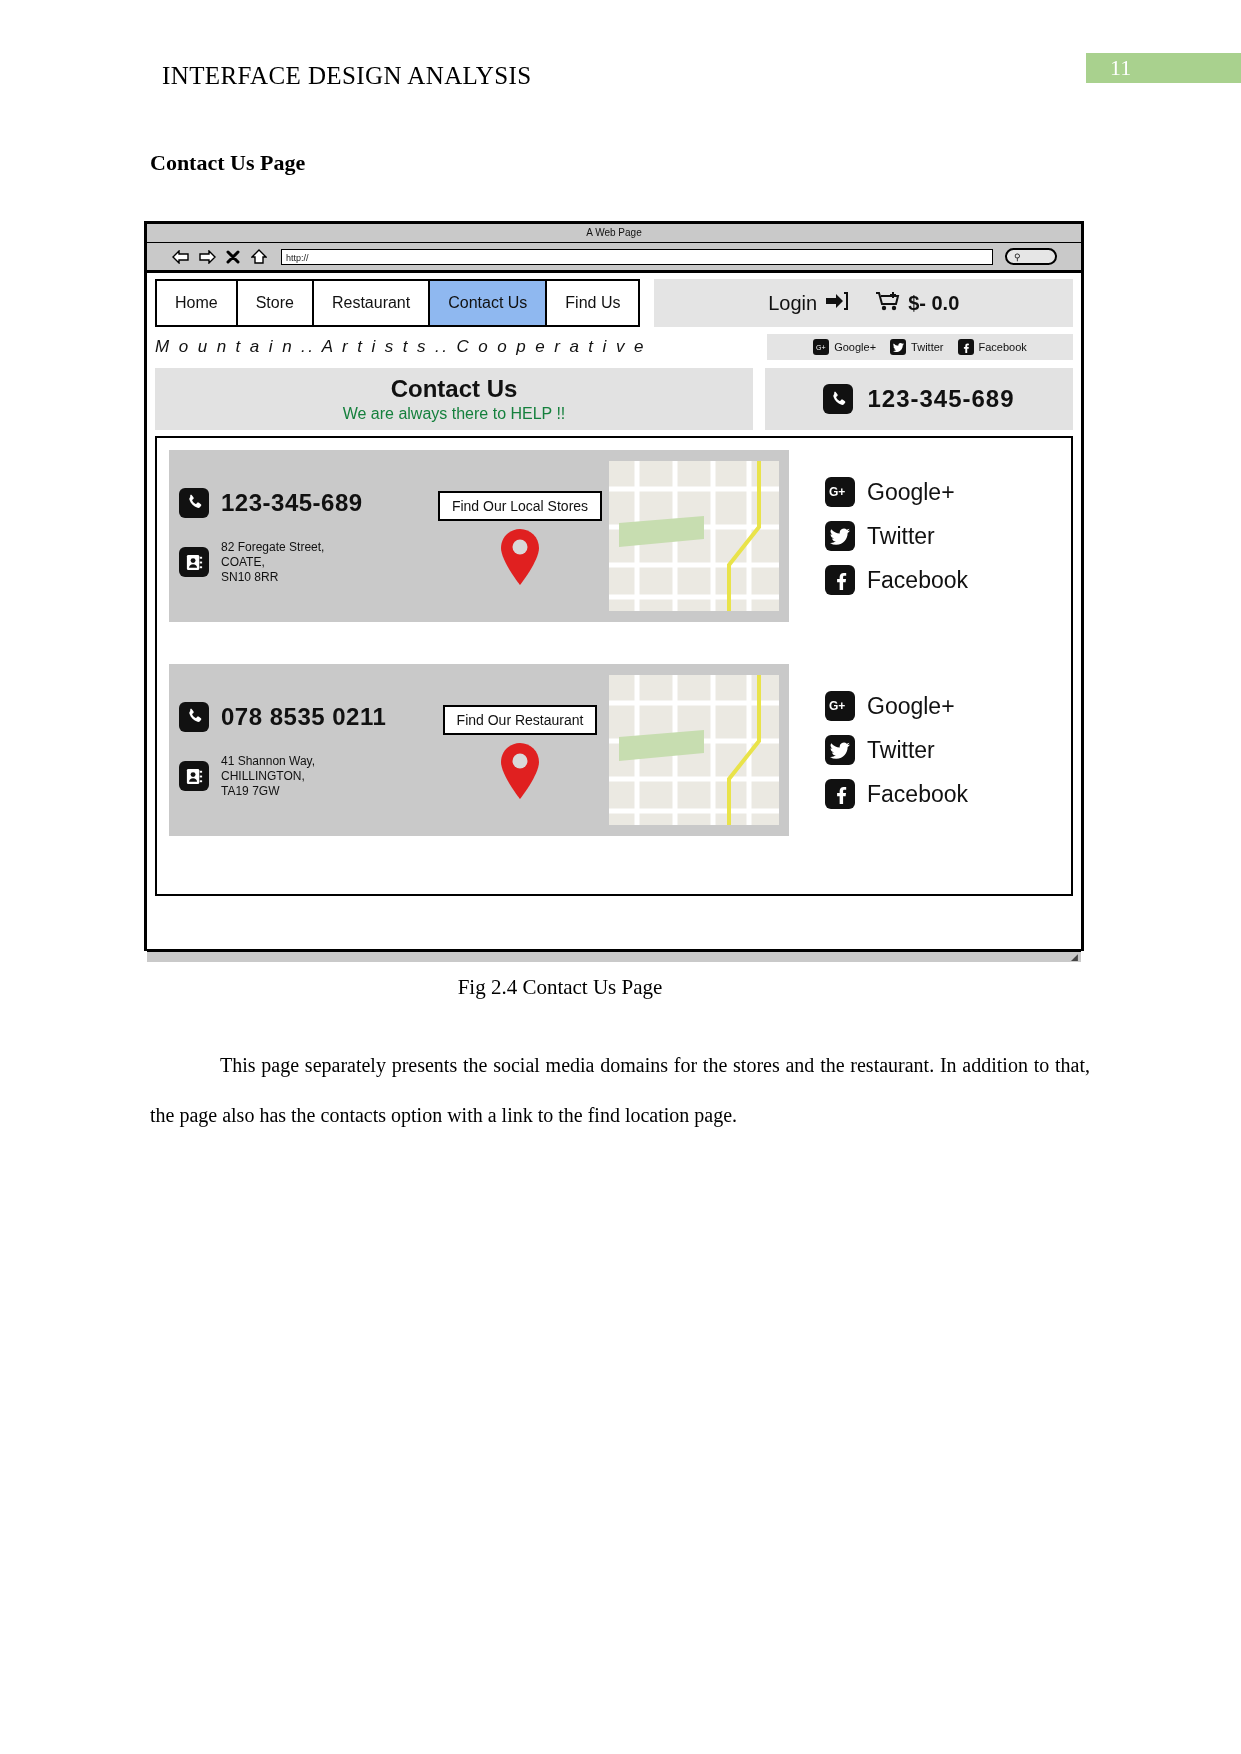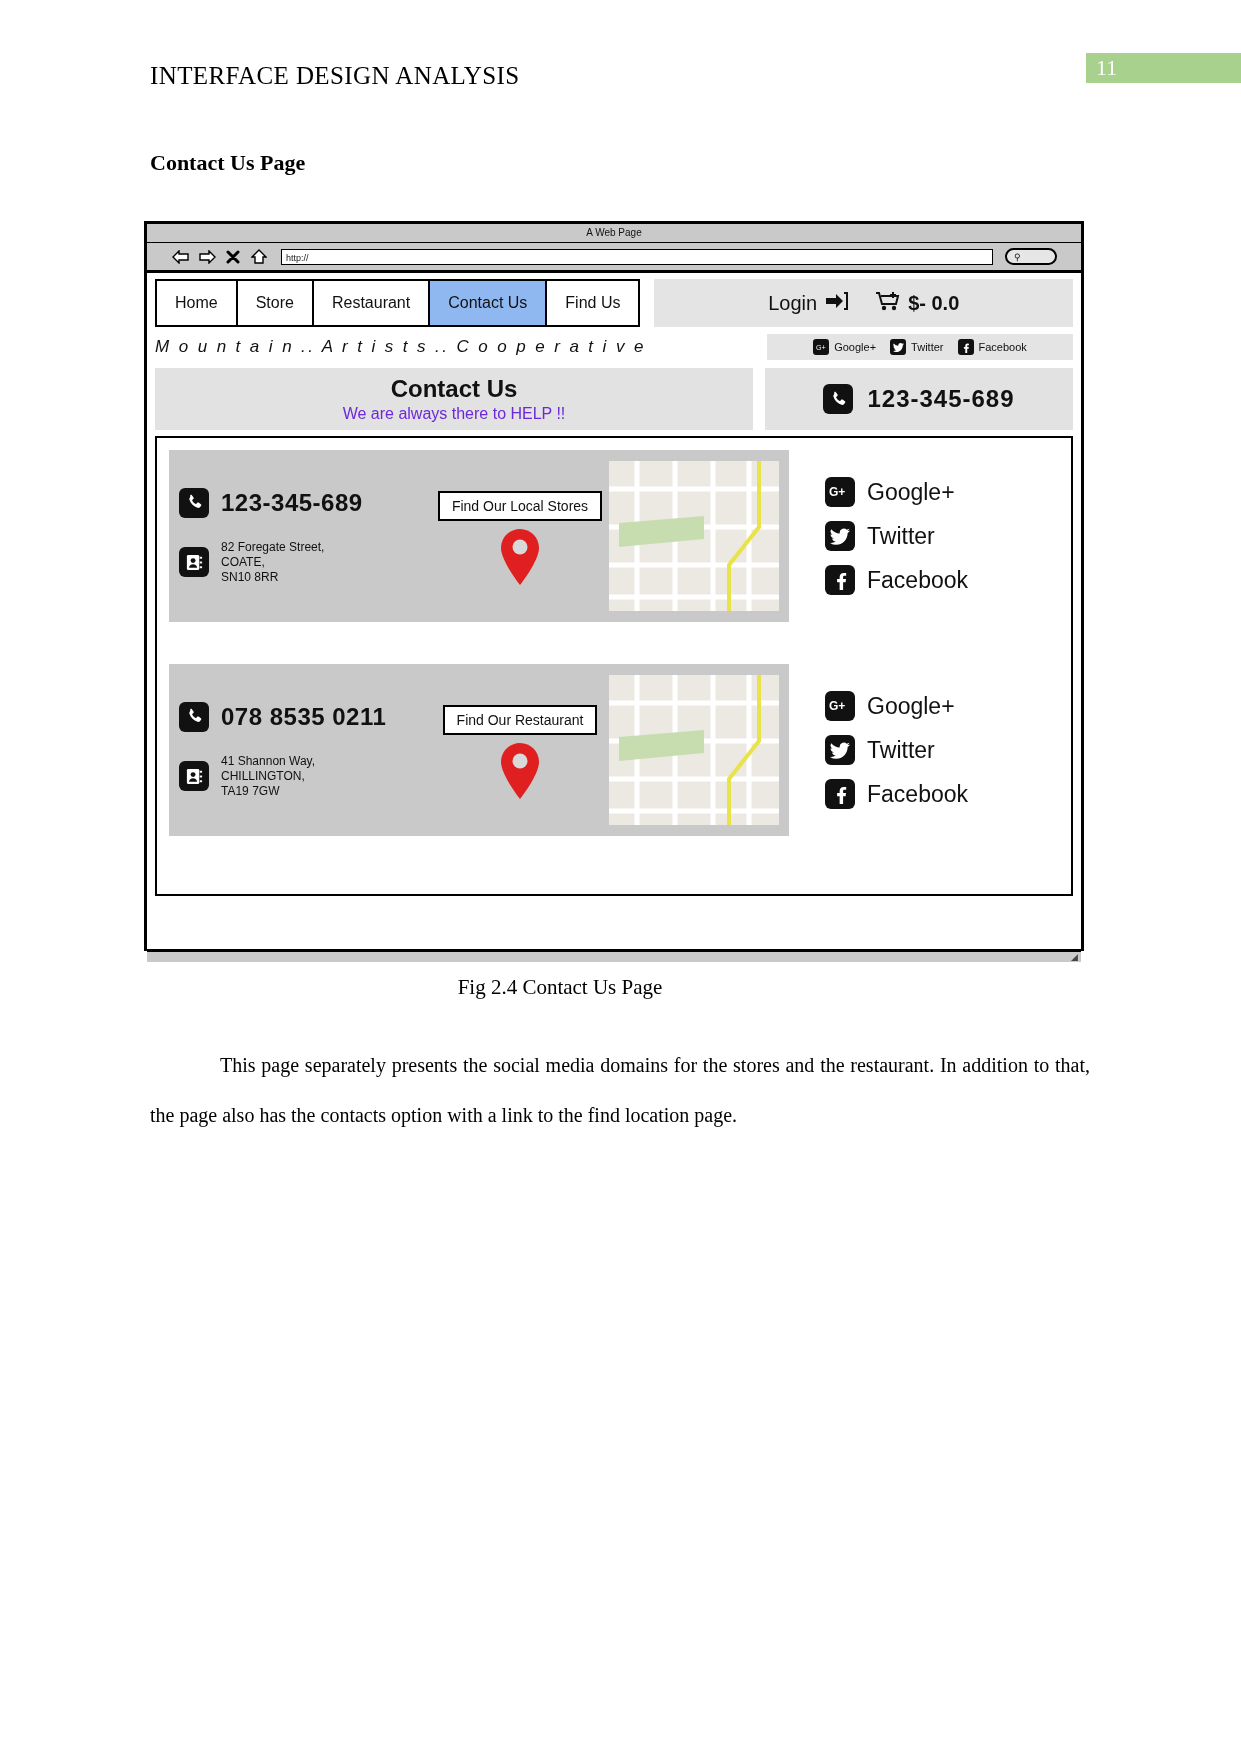--- a/index.html
+++ b/index.html
@@ -4,29 +4,29 @@
 <style>
   html,body{margin:0;padding:0;}
   body{
     width:1241px;height:1754px;background:#fff;
     font-family:"Liberation Serif",serif;
     position:relative;overflow:hidden;
   }
   .page{position:relative;width:1241px;height:1754px;}
 
   
-  .doc-header{position:absolute;left:150px;top:62px;width:950px;}
+  .doc-header{position:absolute;left:162px;top:62px;width:950px;}
   .doc-header-title{
     font-family:"Liberation Serif",serif;
     font-size:25px;letter-spacing:.4px;color:#000;
   }
   .page-badge{
     position:absolute;left:1086px;top:53px;width:155px;height:30px;
     background:#a9d18e;color:#fff;font-family:"Liberation Serif",serif;
-    font-size:22px;line-height:30px;padding-left:10px;box-sizing:border-box;
+    font-size:22px;line-height:30px;padding-left:24px;box-sizing:border-box;
   }
 
   
   .section-heading{
     position:absolute;left:150px;top:150px;
     font-family:"Liberation Serif",serif;font-weight:bold;font-size:22px;color:#000;
   }
 
   
   .mock{
@@ -86,21 +86,21 @@
   }
   .sm-mini{display:flex;align-items:center;gap:5px;font-family:"Liberation Sans",sans-serif;font-size:11px;color:#111;}
 
   
   .herorow{display:flex;margin-top:6px;height:62px;gap:12px;}
   .hero-left{
     flex:0 0 598px;background:#e2e2e2;display:flex;flex-direction:column;
     align-items:center;justify-content:center;
   }
   .hero-title{font-family:"Liberation Sans",sans-serif;font-weight:bold;font-size:24px;color:#111;}
-  .hero-sub{font-family:"Liberation Sans",sans-serif;font-size:16px;color:#6d28d9;margin-top:2px;}
+  .hero-sub{font-family:"Liberation Sans",sans-serif;font-size:16px;color:#15803d;margin-top:2px;}
   .hero-right{
     flex:1;background:#e2e2e2;display:flex;align-items:center;justify-content:center;gap:14px;
   }
   .hero-phone{font-family:"Liberation Sans",sans-serif;font-weight:bold;font-size:24px;letter-spacing:1px;color:#111;}
 
   
   .contentbox{
     margin-top:6px;border:2px solid #000;height:460px;box-sizing:border-box;
     padding:12px;display:flex;flex-direction:column;gap:42px;
   }

